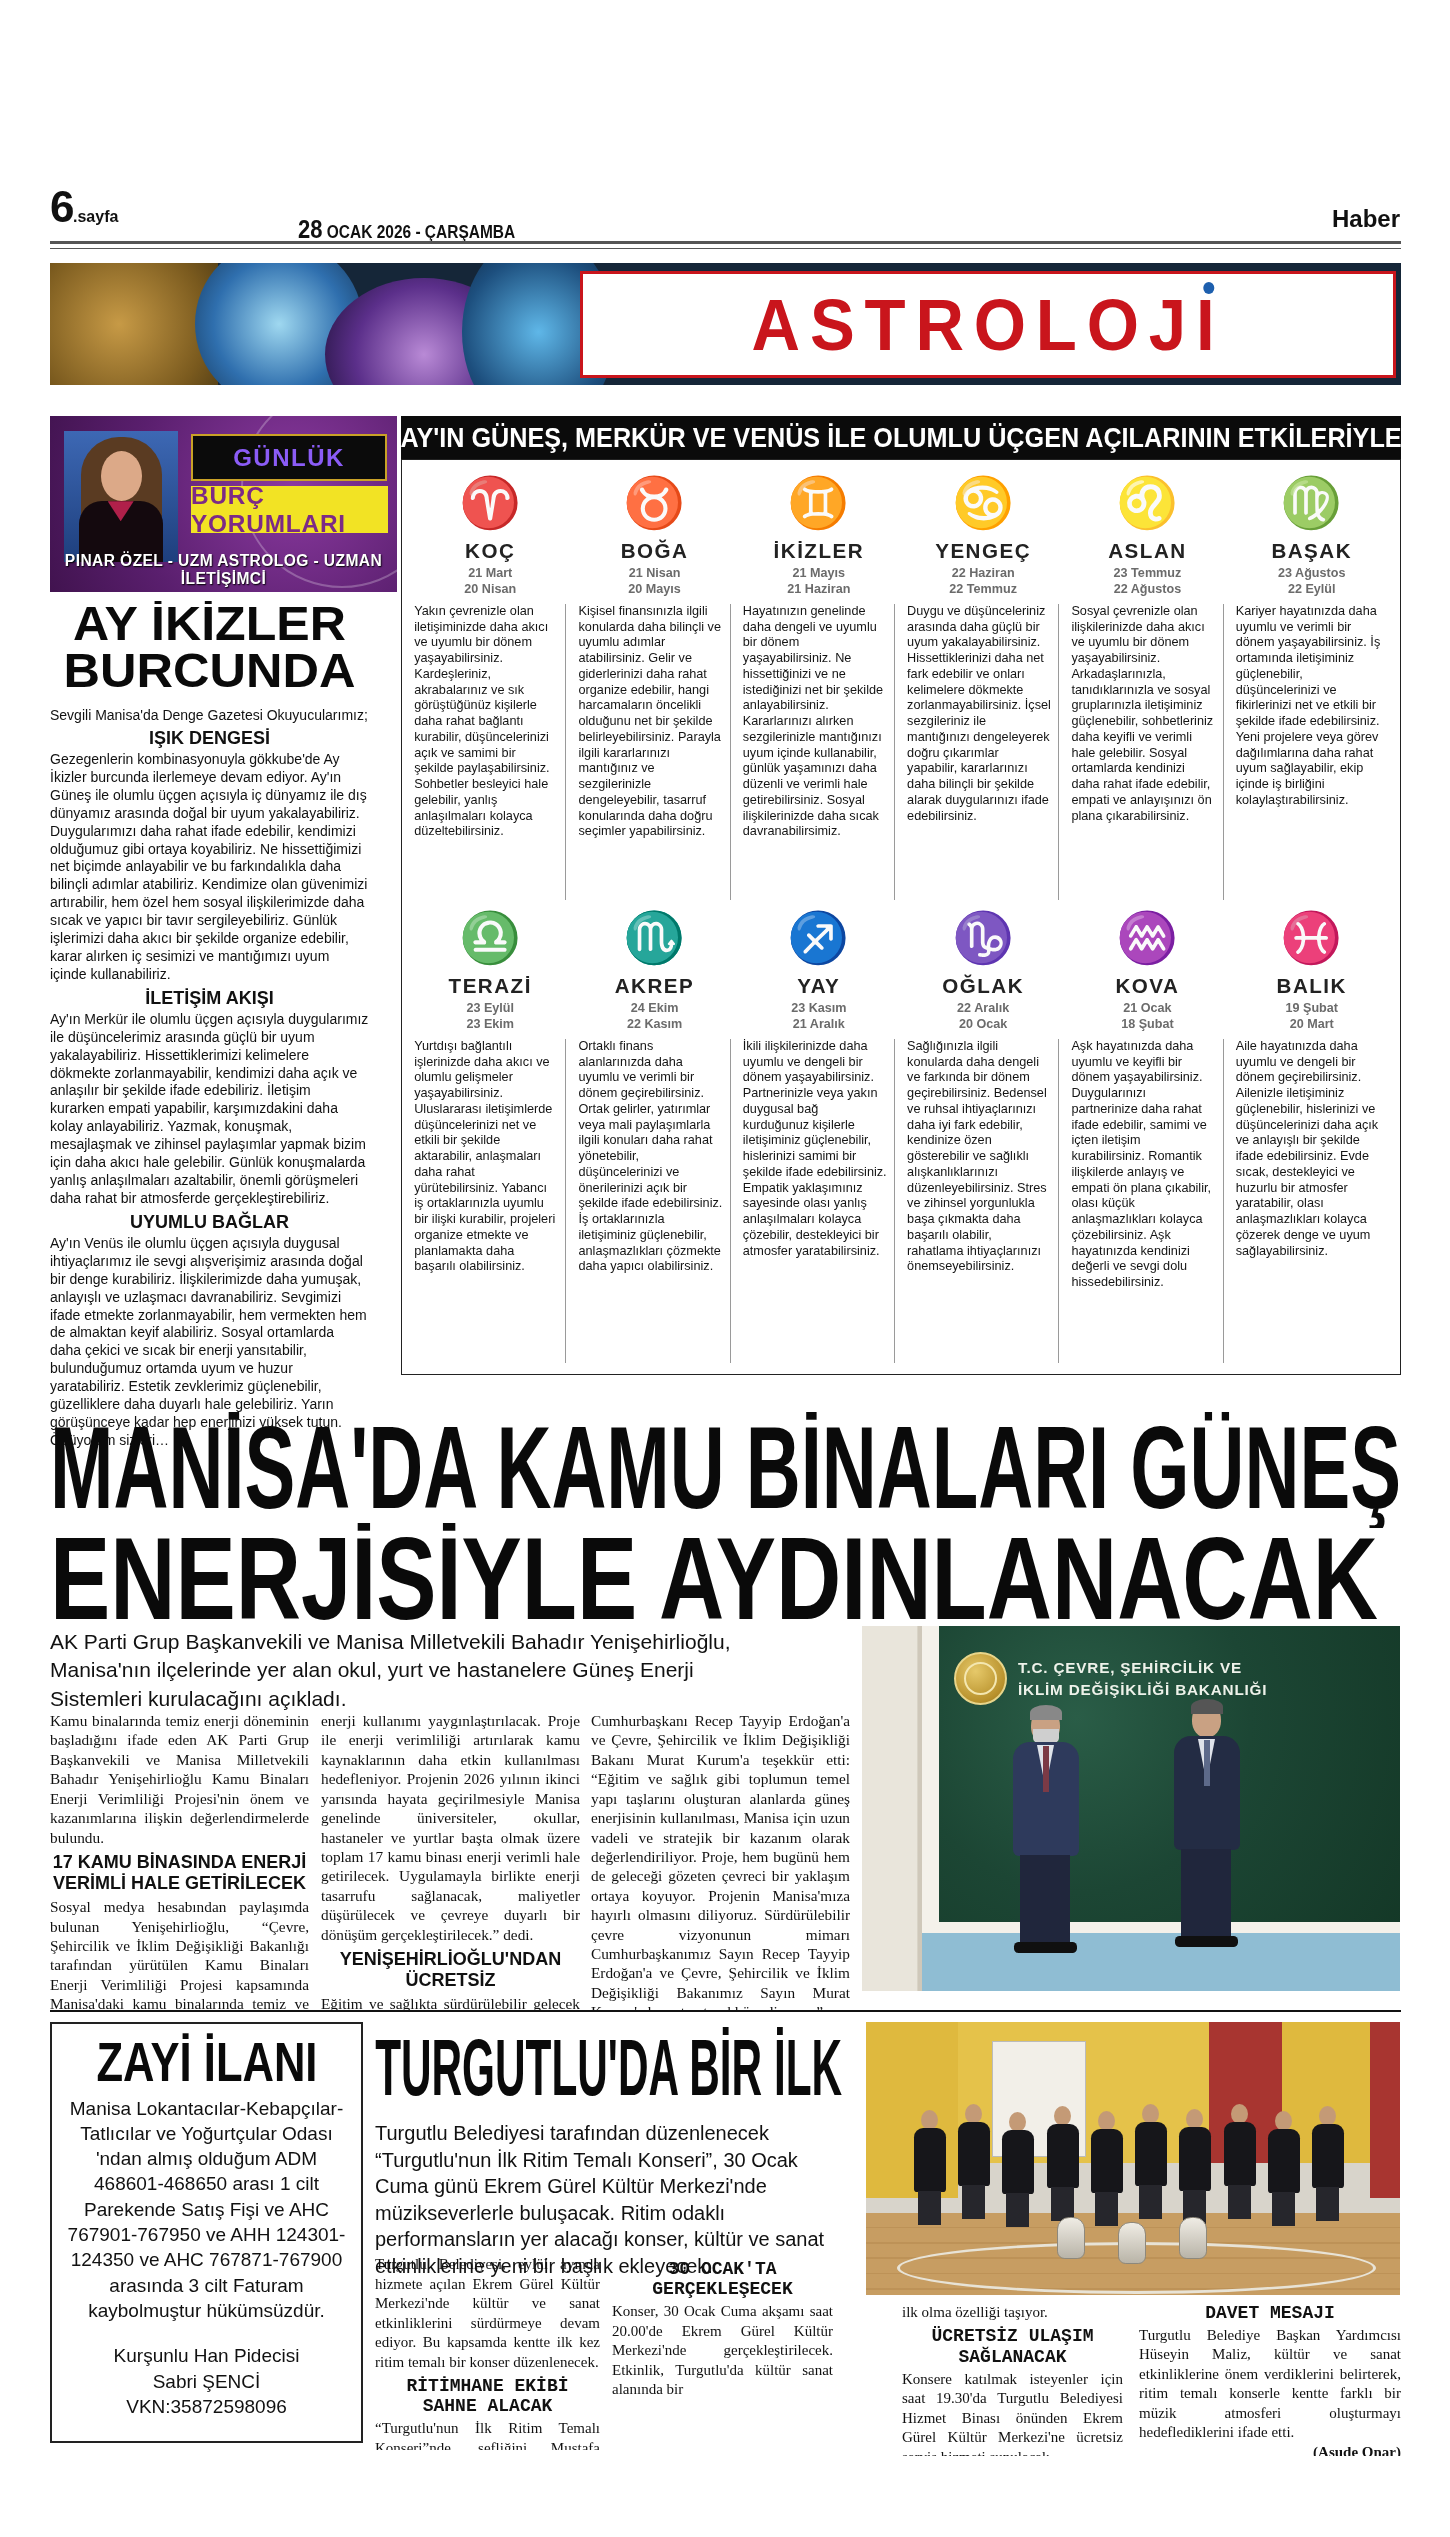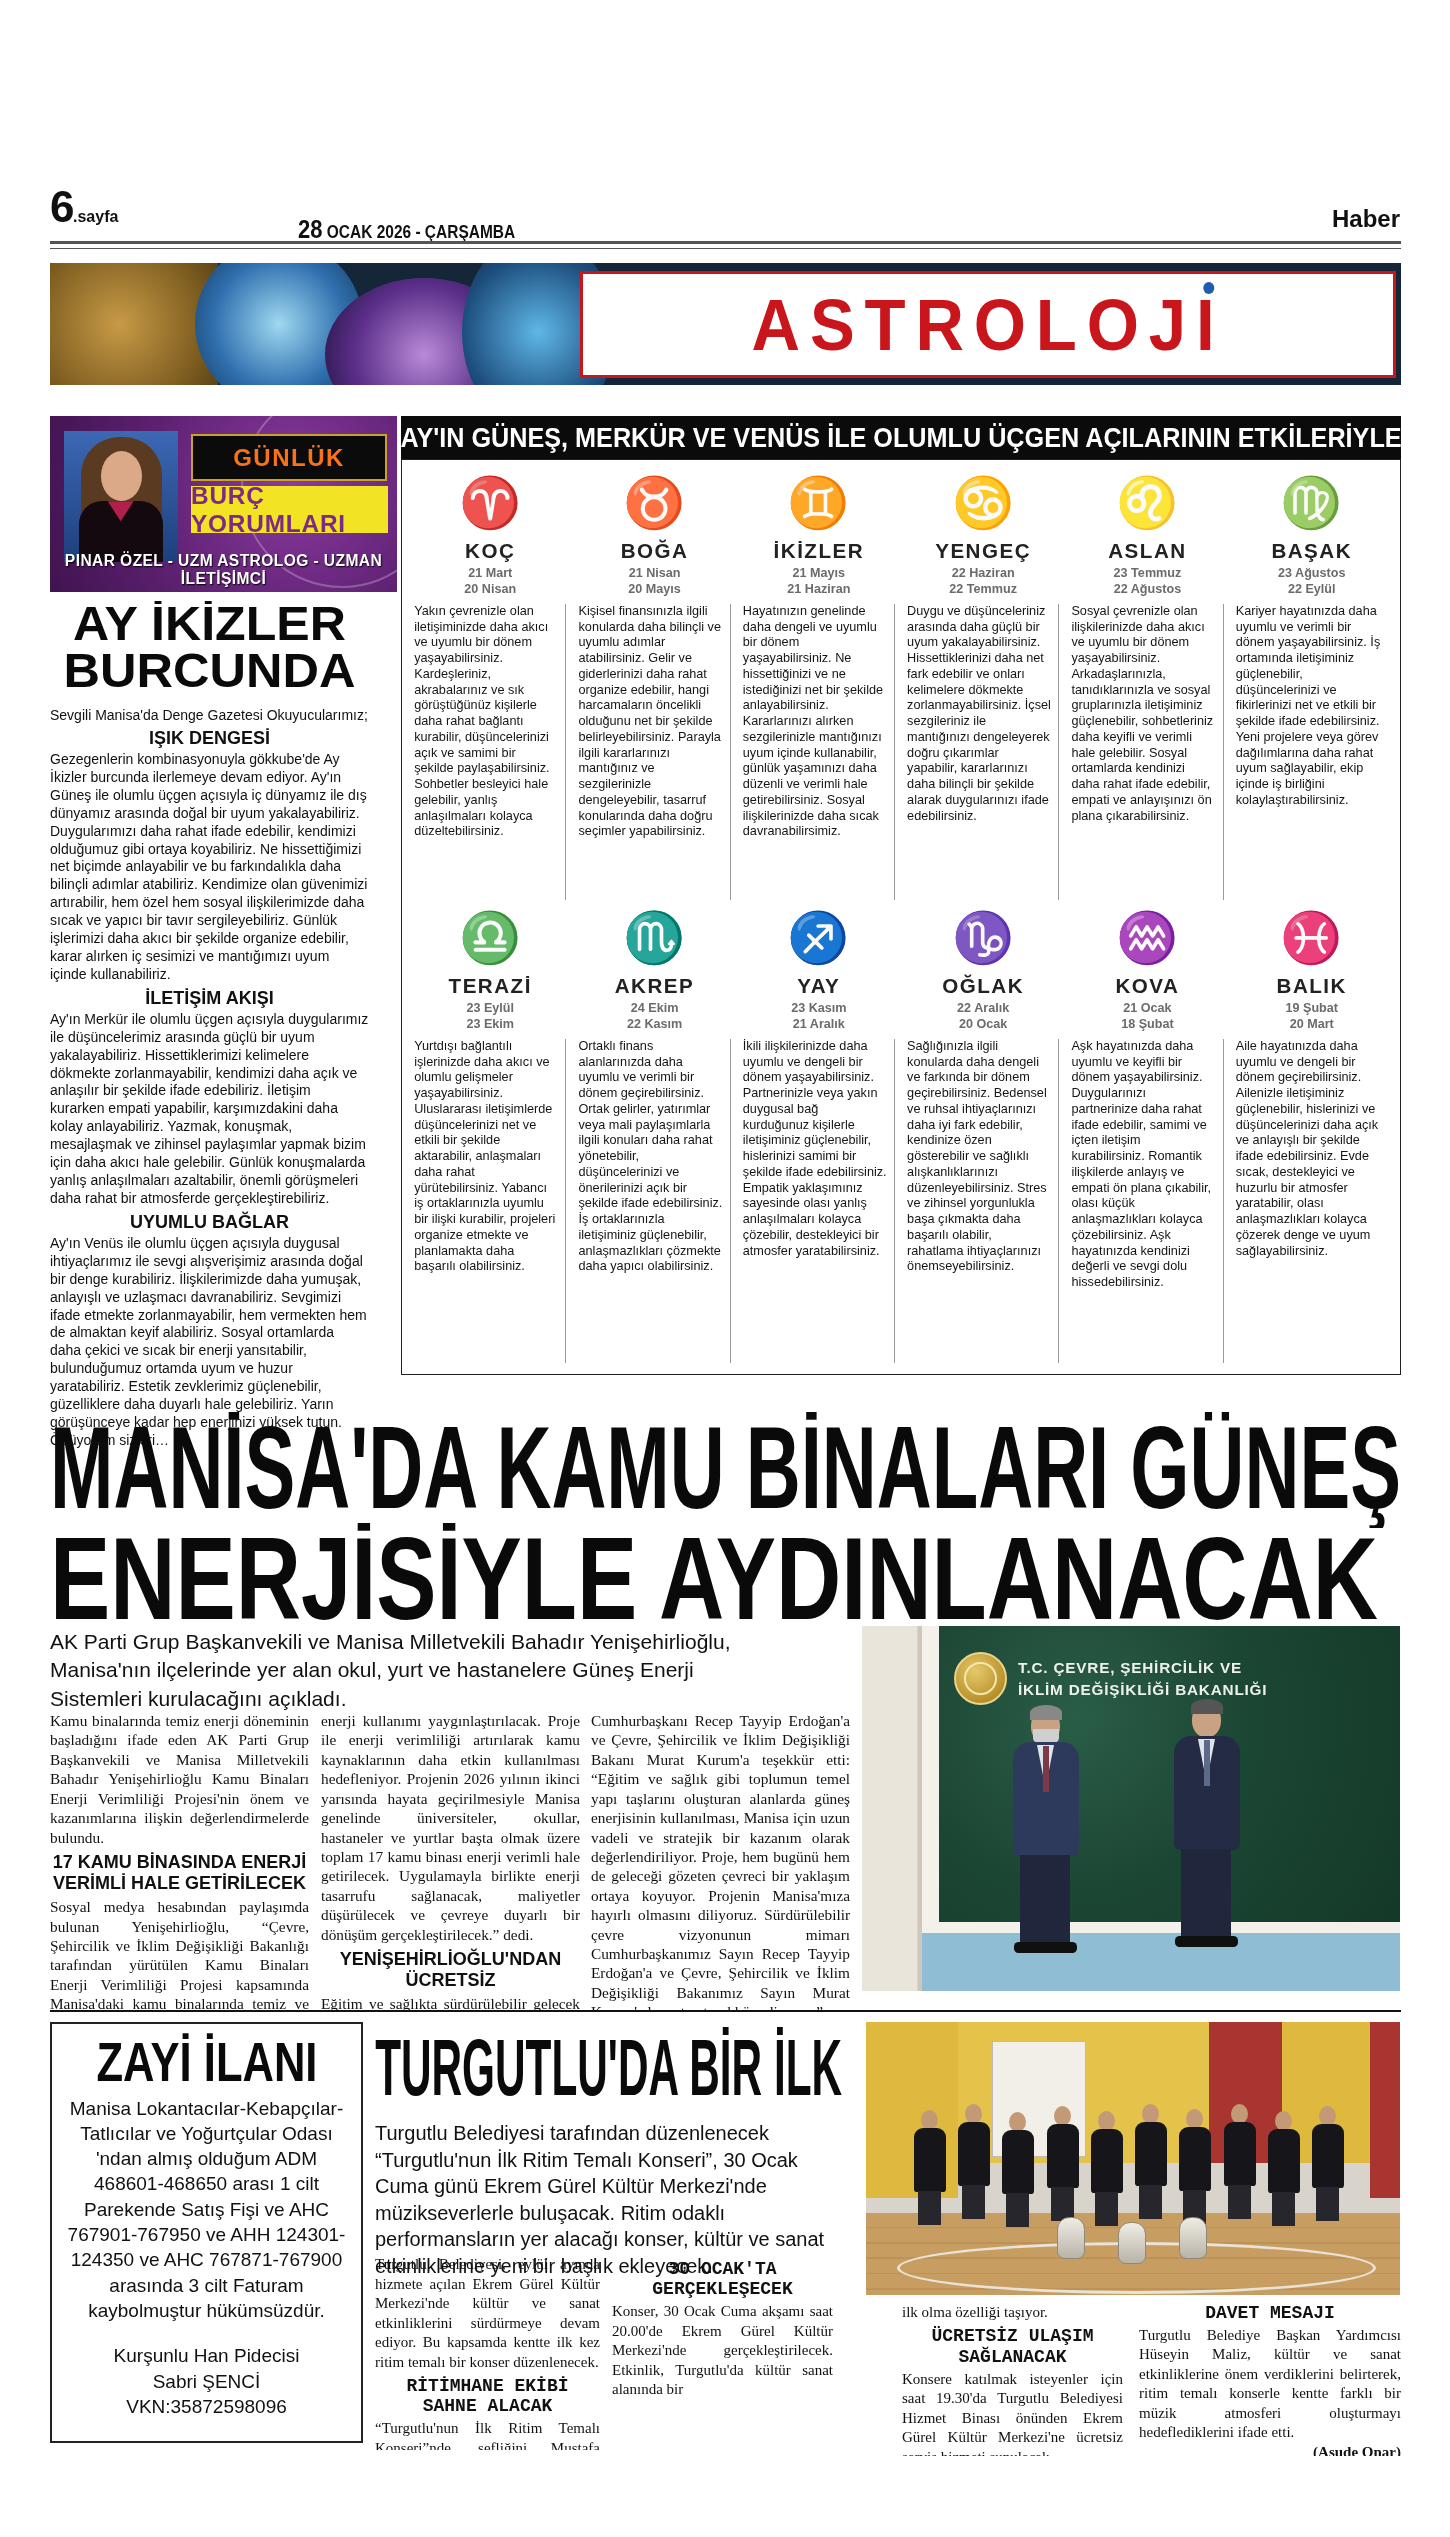--- a/index.html
+++ b/index.html
@@ -24,21 +24,21 @@
   .iblue .dot{position:absolute;left:50%;top:-5.3px;width:12.2px;height:12.2px;margin-left:-7.6px;border-radius:50%;background:#1d5fae;}
 
   
   #badge{left:50px;top:416px;width:347px;height:176px;background:radial-gradient(circle at 70% 40%, #8b3aa0 0%, #5a1f6e 60%, #41134f 100%);overflow:hidden;}
   #badge .ring{position:absolute;left:191px;top:-30.5px;width:198px;height:198px;border:2.3px solid rgba(255,255,255,.25);border-radius:50%;}
   #badge-photo{position:absolute;left:13.7px;top:15.3px;width:114px;height:131px;background:linear-gradient(#3d68b4,#1e3f7d);overflow:hidden;}
   #badge-photo .hair{position:absolute;left:17px;top:6.1px;width:81px;height:114px;border-radius:38px 38px 30.5px 30.5px;background:#5a3b22;}
   #badge-photo .face{position:absolute;left:37px;top:20px;width:41px;height:50px;border-radius:50%;background:#dca княз988;background:#dca988;}
   #badge-photo .body{position:absolute;left:15.3px;top:70px;width:84px;height:61px;border-radius:23px 23px 0 0;background:#14090e;}
   #badge-photo .vneck{position:absolute;left:44px;top:70px;width:26px;height:20px;background:#b0204a;clip-path:polygon(0 0,100% 0,50% 100%);}
-  #gunluk{position:absolute;left:141px;top:18.3px;width:192px;height:43px;background:#0b0b0b;border:2.3px solid #c9a227;color:#f97316;font-size:24px;font-weight:bold;display:flex;align-items:center;justify-content:center;letter-spacing:1.5px;}
+  #gunluk{position:absolute;left:141px;top:18.3px;width:192px;height:43px;background:#0b0b0b;border:2.3px solid #c9a227;color:#8b5cf6;font-size:24px;font-weight:bold;display:flex;align-items:center;justify-content:center;letter-spacing:1.5px;}
   #burc{position:absolute;left:141px;top:70px;width:197px;height:47px;background:#f2e324;color:#7c2a86;font-size:24.4px;font-weight:bold;display:flex;align-items:center;justify-content:center;letter-spacing:0.8px;}
   #badge-author{position:absolute;left:0;top:136px;width:347px;text-align:center;color:#fff;font-size:15.6px;font-weight:bold;letter-spacing:0.4px;text-shadow:0.8px 0.8px 1.5px #000;}
 
   
   #horo-bar{left:401px;top:416px;width:1000px;height:44px;background:#0b0b0b;display:flex;align-items:center;justify-content:center;}
   #horo-bar span{color:#fff;font-size:28px;font-weight:bold;white-space:nowrap;transform:scaleX(.9);}
   #zodiac-box{left:401px;top:459px;width:1000px;height:916px;border:1.5px solid #222;background:#fff;box-sizing:border-box;display:grid;grid-template-columns:repeat(6,1fr);grid-template-rows:435px auto;padding:4.6px 6.1px;}
   .zcell{padding:3.1px 6.1px;overflow:hidden;}
   .zsym{height:70px;display:flex;align-items:center;justify-content:center;font-size:50px;line-height:1;}
   .zname{text-align:center;font-size:20.6px;font-weight:bold;letter-spacing:1.5px;color:#222;margin-top:1.5px;}

